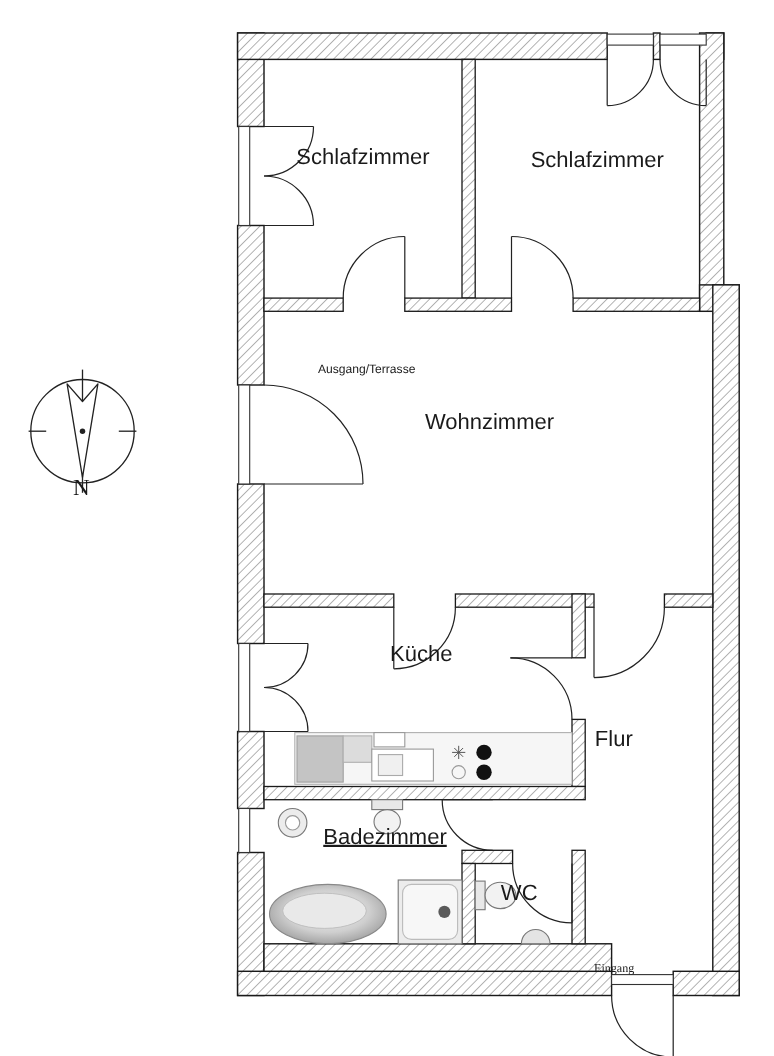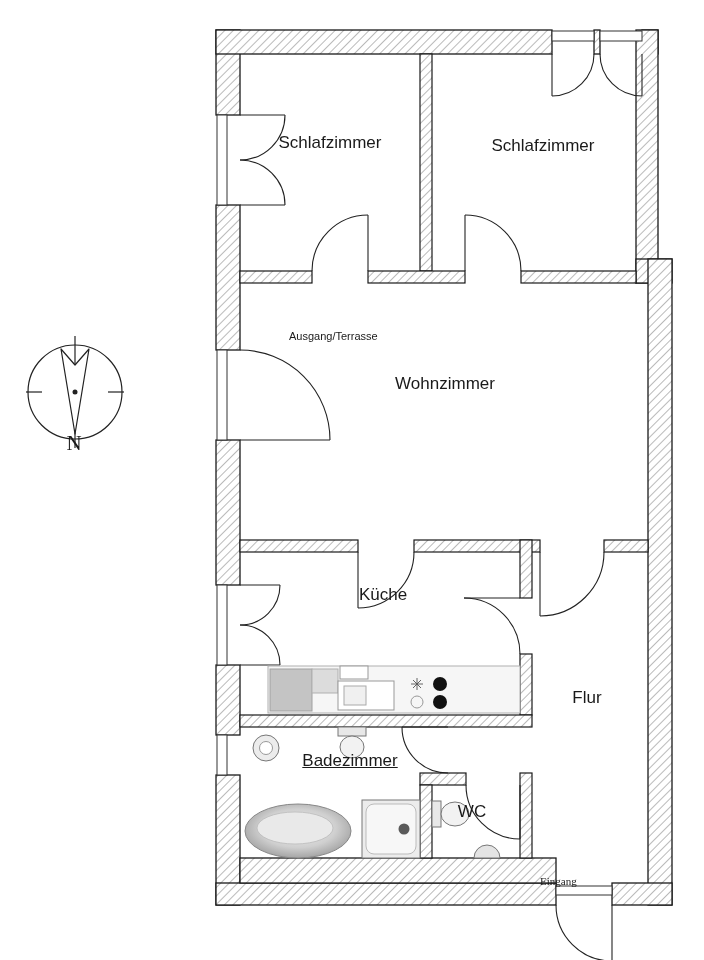--- a/index.html
+++ b/index.html
@@ -2,21 +2,21 @@
 <html><head>
 <meta charset="utf-8">
 <style>
   html,body{margin:0;padding:0;background:#ffffff;}
   .canvas{
     position:relative;width:704px;height:960px;background:#ffffff;overflow:hidden;
     font-family:"Liberation Sans", sans-serif;
   }
   .canvas svg{position:absolute;left:0;top:0;}
   .lbl{
-    position:absolute;color:#1a1a1a;font-size:17px;line-height:18px;
+    position:absolute;color:#1a1a1a;font-size:20px;line-height:18px;
     white-space:nowrap;user-select:none;
   }
   .lbl.centered{transform:translateX(-50%);}
   .lbl.small{font-size:11px;line-height:13px;}
   .lbl.compass-n{font-size:21px;font-family:"Liberation Serif", serif;}
 </style>
 </head>
 <body>
 
 <div class="canvas">
@@ -174,21 +174,21 @@
     <line x1="108" y1="392" x2="124" y2="392"></line>
     <path d="M61 349 L75 434 L89 349 L75 365 Z" fill="#ffffff" stroke-linejoin="round"></path>
     <circle cx="75" cy="392" r="2.5" fill="#222222" stroke="none"></circle>
   </g>
 </svg>
 
 <div class="lbl centered" style="left:330px;top:134px;">Schlafzimmer</div>
 <div class="lbl centered" style="left:543px;top:137px;">Schlafzimmer</div>
 <div class="lbl centered" style="left:445px;top:375px;">Wohnzimmer</div>
 <div class="lbl centered" style="left:383px;top:586px;">Küche</div>
-<div class="lbl centered" style="left:558px;top:689px;margin-left:29px;">Flur</div>
+<div class="lbl centered" style="left:558px;top:663px;">Flur</div>
 <div class="lbl centered" style="left:350px;top:752px;text-decoration:underline;">Badezimmer</div>
 <div class="lbl centered" style="left:472px;top:803px;">WC</div>
 
 <div class="lbl small" style="left:253px;top:330px;margin-left:36px;">Ausgang/Terrasse</div>
 <div class="lbl small" style="left:540px;top:875px;font-family:Liberation Serif, serif;">Eingang</div>
 
 <div class="lbl compass-n centered" style="left:74px;top:434px;">N</div>
 
 </div>
 

